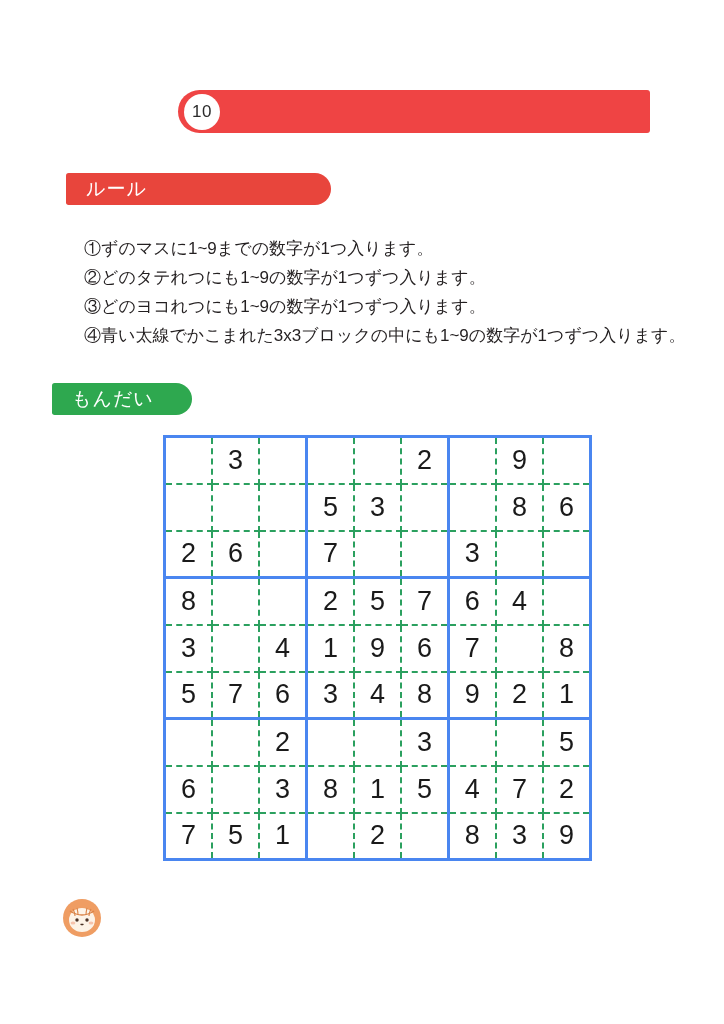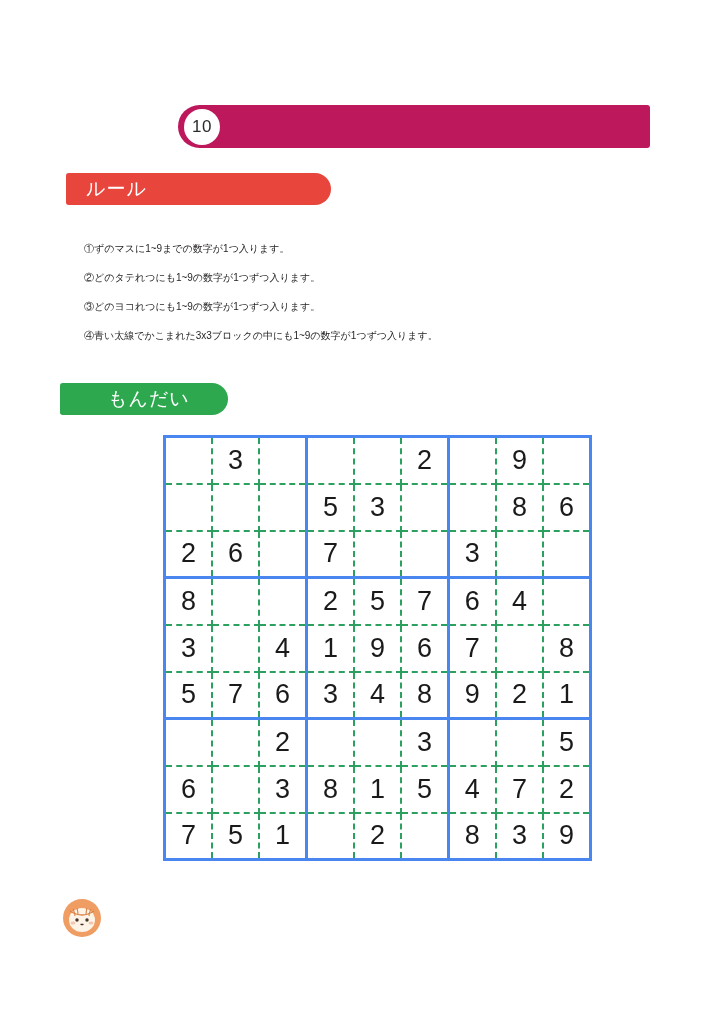--- a/index.html
+++ b/index.html
@@ -13,24 +13,24 @@
     font-family: "Liberation Sans", sans-serif;
     position: relative;
     overflow: hidden;
     color: #231f20;
   }
 
   
   .title-bar {
     position: absolute;
     left: 178px;
-    top: 105px;
+    top: 90px;
     width: 472px;
     height: 43px;
-    background: #be185d;
+    background: #ef4444;
     border-radius: 22px 3px 3px 22px;
     display: flex;
     align-items: center;
     text-align: center;
   }
   .title-badge {
     width: 36px;
     height: 36px;
     border-radius: 50%;
     background: #ffffff;
@@ -66,36 +66,35 @@
     margin-left: 20px;
   }
   .banner-rules {
     left: 66px;
     top: 173px;
     width: 265px;
     background: #e8453c;
     align-items: center;
   }
   .banner-problem {
-    left: 60px;
+    left: 52px;
     top: 383px;
     width: 140px;
     background: #2ea84f;
-    padding-left: 28px;
   }
 
   
   .rules {
     position: absolute;
     left: 84px;
     top: 234px;
     width: 580px;
   }
   .rule-line {
-    font-size: 10px;
+    font-size: 17px;
     line-height: 29px;
     color: #231f20;
     white-space: nowrap;
   }
 
   
   .grid-wrap {
     position: absolute;
     left: 163px;
     top: 435px;

